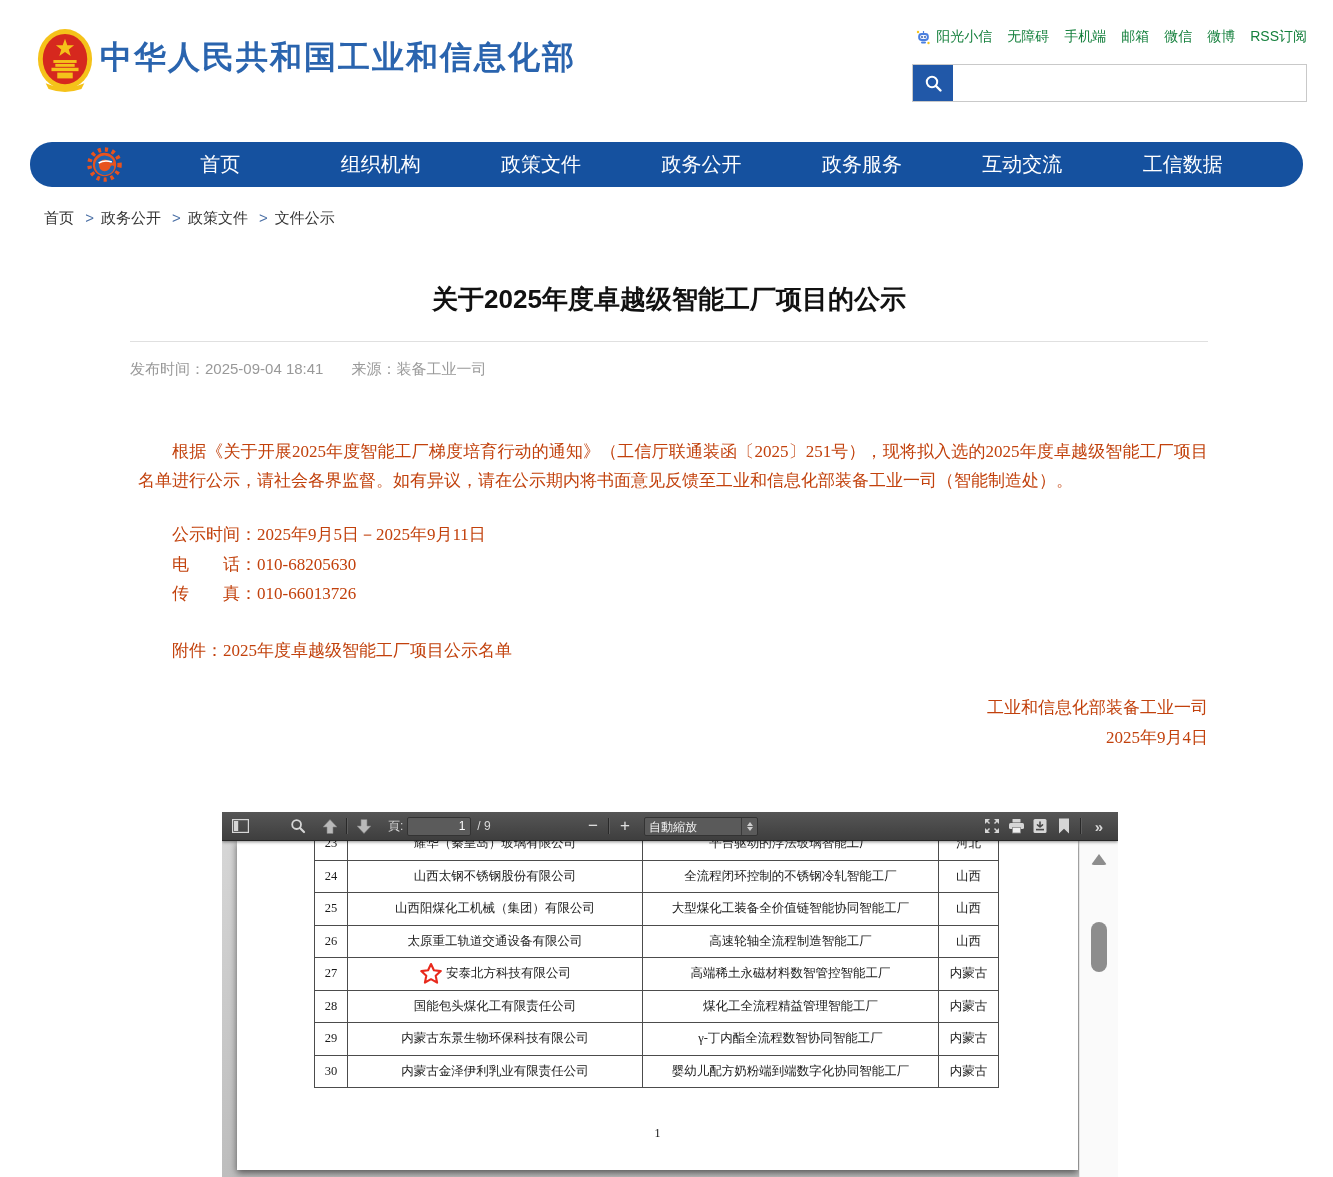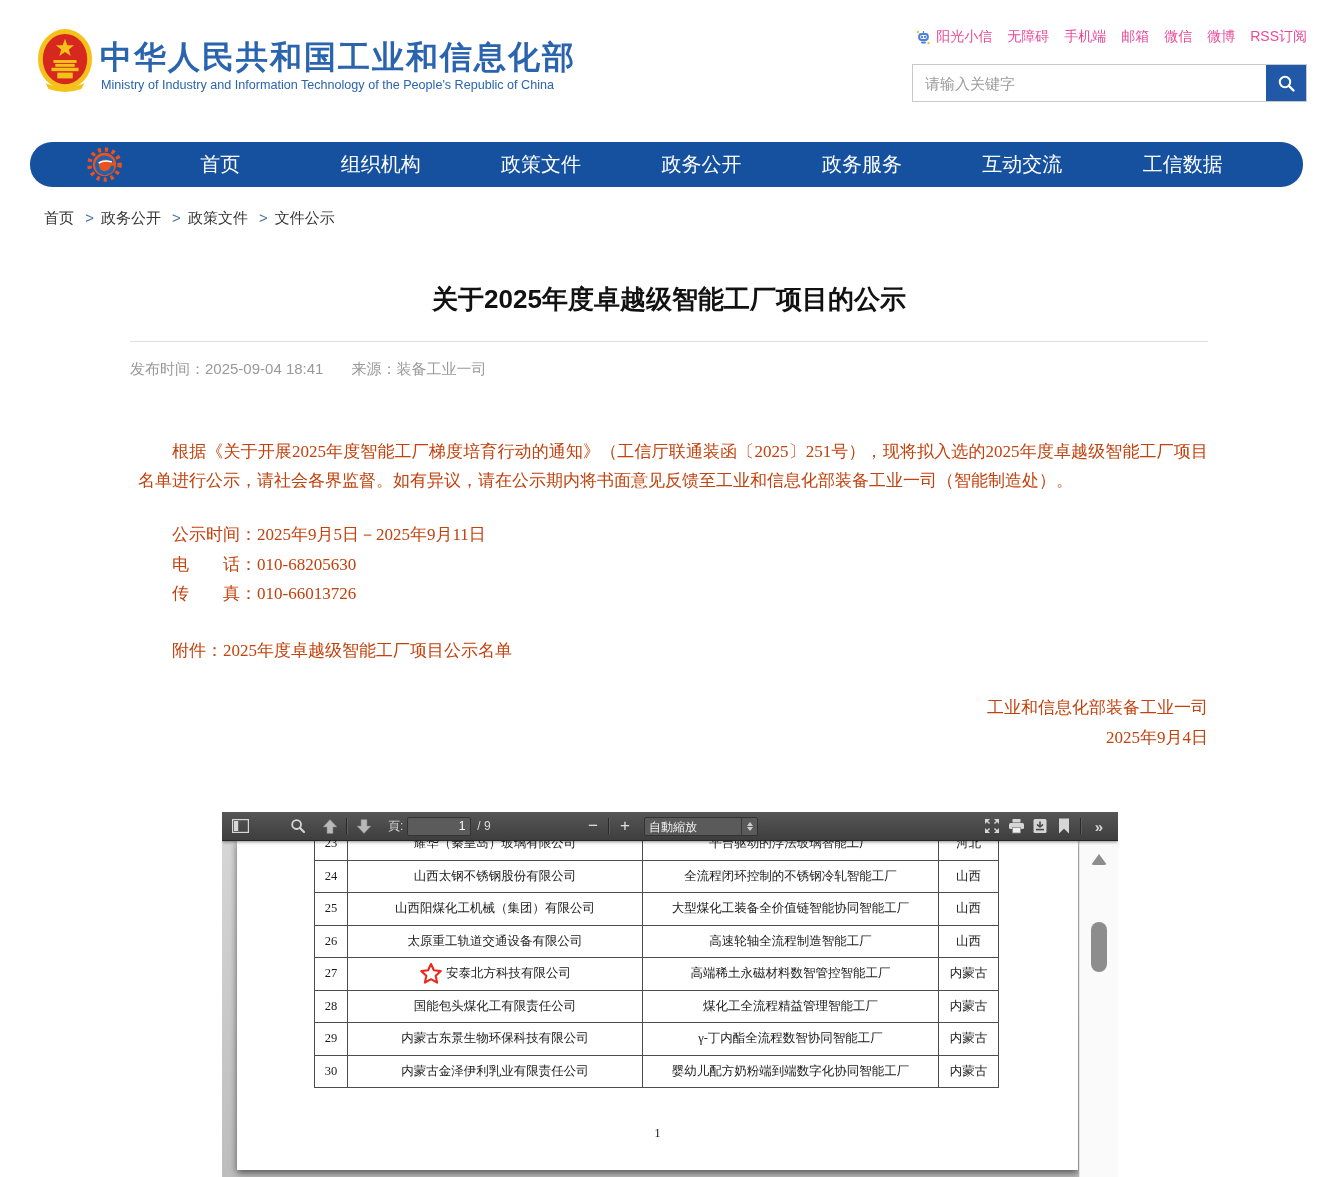--- a/index.html
+++ b/index.html
@@ -1,21 +1,21 @@
 <!DOCTYPE html>
 <html><head>
 <meta charset="utf-8">
 <style>
   html,body{margin:0;padding:0;width:1333px;height:1177px;overflow:hidden;background:#fff;
     font-family:"Liberation Sans",sans-serif;-webkit-font-smoothing:antialiased;}
   .hdr{position:relative;height:130px;background:#fff;}
   .emblem{position:absolute;left:36px;top:26px;width:58px;height:70px;}
   .site-title{position:absolute;left:100px;top:36px;font-size:32px;font-weight:bold;color:#2a64ae;letter-spacing:2px;}
   .site-sub{position:absolute;left:101px;top:78px;font-size:12.6px;color:#2a64ae;}
-  .quick{position:absolute;top:28px;right:26px;display:flex;align-items:center;gap:15px;font-size:14px;color:#ec4899;}
+  .quick{position:absolute;top:28px;right:26px;display:flex;align-items:center;gap:15px;font-size:14px;color:#15803d;}
   .quick .ql{display:flex;align-items:center;gap:4px;cursor:pointer;}
   .search{position:absolute;top:64px;right:26px;width:395px;height:38px;border:1px solid #c9c9c9;display:flex;background:#fff;box-sizing:border-box;}
   .search input{flex:1;border:0;outline:none;padding:0 12px;font-size:15px;color:#333;font-family:inherit;}
   .search input::placeholder{color:#9a9a9a;}
   .search .btn{width:40px;background:#2158a8;display:flex;align-items:center;justify-content:center;cursor:pointer;}
   .nav{position:absolute;left:30px;top:142px;width:1273px;height:45px;background:#15519f;border-radius:22px;display:flex;align-items:center;box-sizing:border-box;padding:0 40px 0 60px;}
   .nav .gear{position:absolute;left:56px;top:4px;width:37px;height:37px;}
   .nav .items{display:flex;flex:1;margin-left:50px;}
   .nav .nav-it{flex:1;text-align:center;color:#fff;font-size:20px;cursor:pointer;white-space:nowrap;}
   .crumbs{position:absolute;left:30px;top:209px;font-size:15px;color:#333;}
@@ -71,21 +71,20 @@
     <ellipse cx="30" cy="33" rx="28" ry="31" fill="#f5c21a"></ellipse>
     <ellipse cx="30" cy="33" rx="23" ry="26" fill="#d6281e"></ellipse>
     <polygon points="30,12 32.4,18.6 39.4,18.8 33.9,23.1 35.9,29.8 30,25.8 24.1,29.8 26.1,23.1 20.6,18.8 27.6,18.6" fill="#f5c21a"></polygon>
     <rect x="18" y="34" width="24" height="3" fill="#f5c21a"></rect>
     <rect x="20" y="38" width="20" height="3" fill="#f5c21a"></rect>
     <rect x="16" y="42" width="28" height="3.5" fill="#f5c21a"></rect>
     <rect x="22" y="47" width="16" height="6" fill="#f5c21a"></rect>
     <path d="M10 58 Q30 66 50 58 L47 64 Q30 70 13 64 Z" fill="#f5c21a"></path>
   </svg>
   <div class="site-title">中华人民共和国工业和信息化部</div>
-  <div class="site-sub">Ministry of Industry and Information Technology of the People's Republic of China</div>
 
   <div class="quick">
 
       <span class="ql">
         <svg width="17" height="17" viewBox="0 0 17 17">
           <circle cx="3" cy="3" r="1.2" fill="#f6c61d"></circle>
           <circle cx="13.5" cy="14" r="1.2" fill="#f6c61d"></circle>
           <line x1="8.5" y1="2" x2="8.5" y2="4" stroke="#4a7fe0" stroke-width="1.2"></line>
           <rect x="3.2" y="4" width="10.6" height="8" rx="3.4" fill="#4a7fe0"></rect>
           <rect x="5" y="6" width="7" height="4" rx="2" fill="#eef4ff"></rect>
@@ -121,21 +120,20 @@
         <span>微博</span>
       </span>
 
       <span class="ql">
 
         <span>RSS订阅</span>
       </span>
     </div>
 
   <div class="search">
-    <input type="text" placeholder="请输入关键字" style="">
     <div class="btn">
       <svg width="19" height="19" viewBox="0 0 19 19">
         <circle cx="8" cy="8" r="5.2" fill="none" stroke="#fff" stroke-width="2"></circle>
         <line x1="12" y1="12" x2="16.5" y2="16.5" stroke="#fff" stroke-width="2.4" stroke-linecap="round"></line>
       </svg>
     </div>
   </div>
 </div>
 
 <div class="nav">

